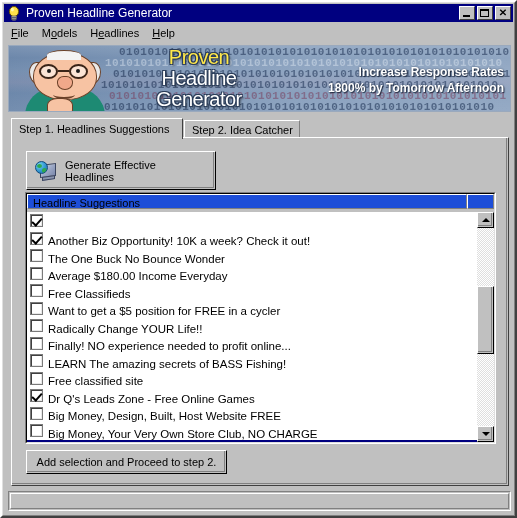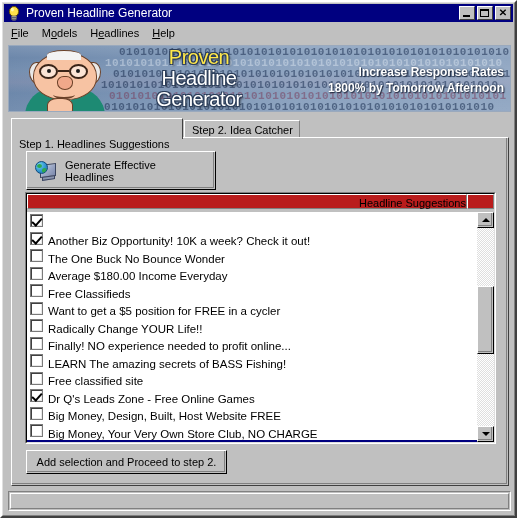--- a/index.html
+++ b/index.html
@@ -301,21 +301,21 @@
     font-size: 11px;
     color: #000;
     padding: 2px 7px 0 7px;
     white-space: nowrap;
     line-height: 14px;
   }
   .tab.active {
     top: 0px;
     height: 21px;
     z-index: 3;
-    padding-top: 18px;
+    padding-top: 3px;
     border-right: 1px solid #404040;
   }
 
   
   .panel {
     position: absolute;
     left: 9px; top: 135px;
     width: 498px; height: 349px;
     box-sizing: border-box;
     background: #c0c0c0;
@@ -433,32 +433,31 @@
   }
   .lv-header {
     position: absolute;
     left: 0; top: 0; right: 0;
     height: 18px;
     display: flex;
     background: #c0c0c0;
   }
   .lv-col {
     height: 15px;
-    background: #b91c1c;
+    background: #1d4ed8;
     border-top: 1px solid #ffffff;
     border-left: 1px solid #ffffff;
     border-right: 1px solid #808080;
     border-bottom: 1px solid #808080;
     box-sizing: border-box;
     font-size: 11px;
     color: #000;
     padding: 2px 0 0 5px;
     line-height: 13px;
     white-space: nowrap;
-    text-align: right;
   }
   .lv-col.main { width: 440px; }
   .lv-col.pad  { flex: 1 1 auto; }
 
   .lv-body {
     position: absolute;
     left: 0; top: 18px; right: 17px; bottom: 0;
     overflow: hidden;
     background: #ffffff;
   }

